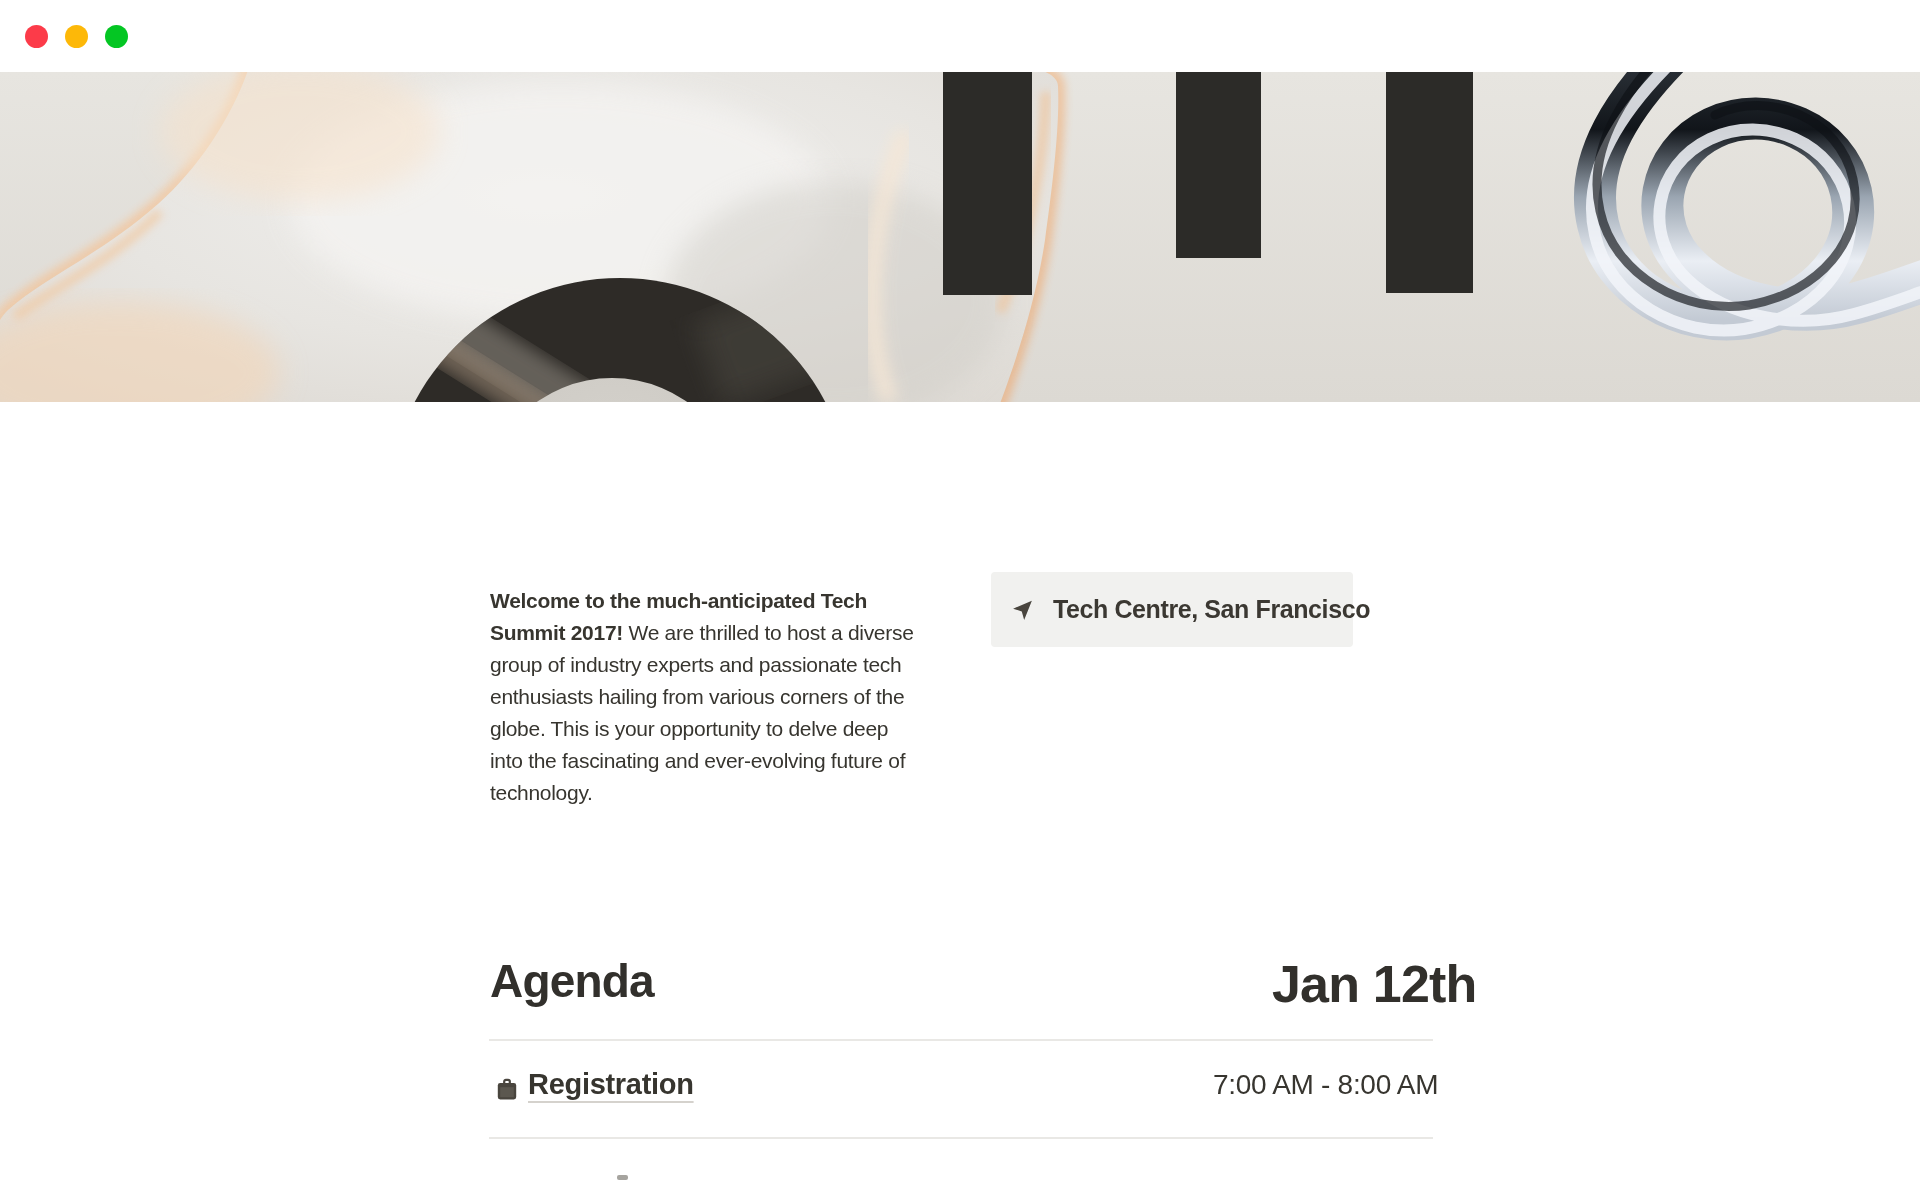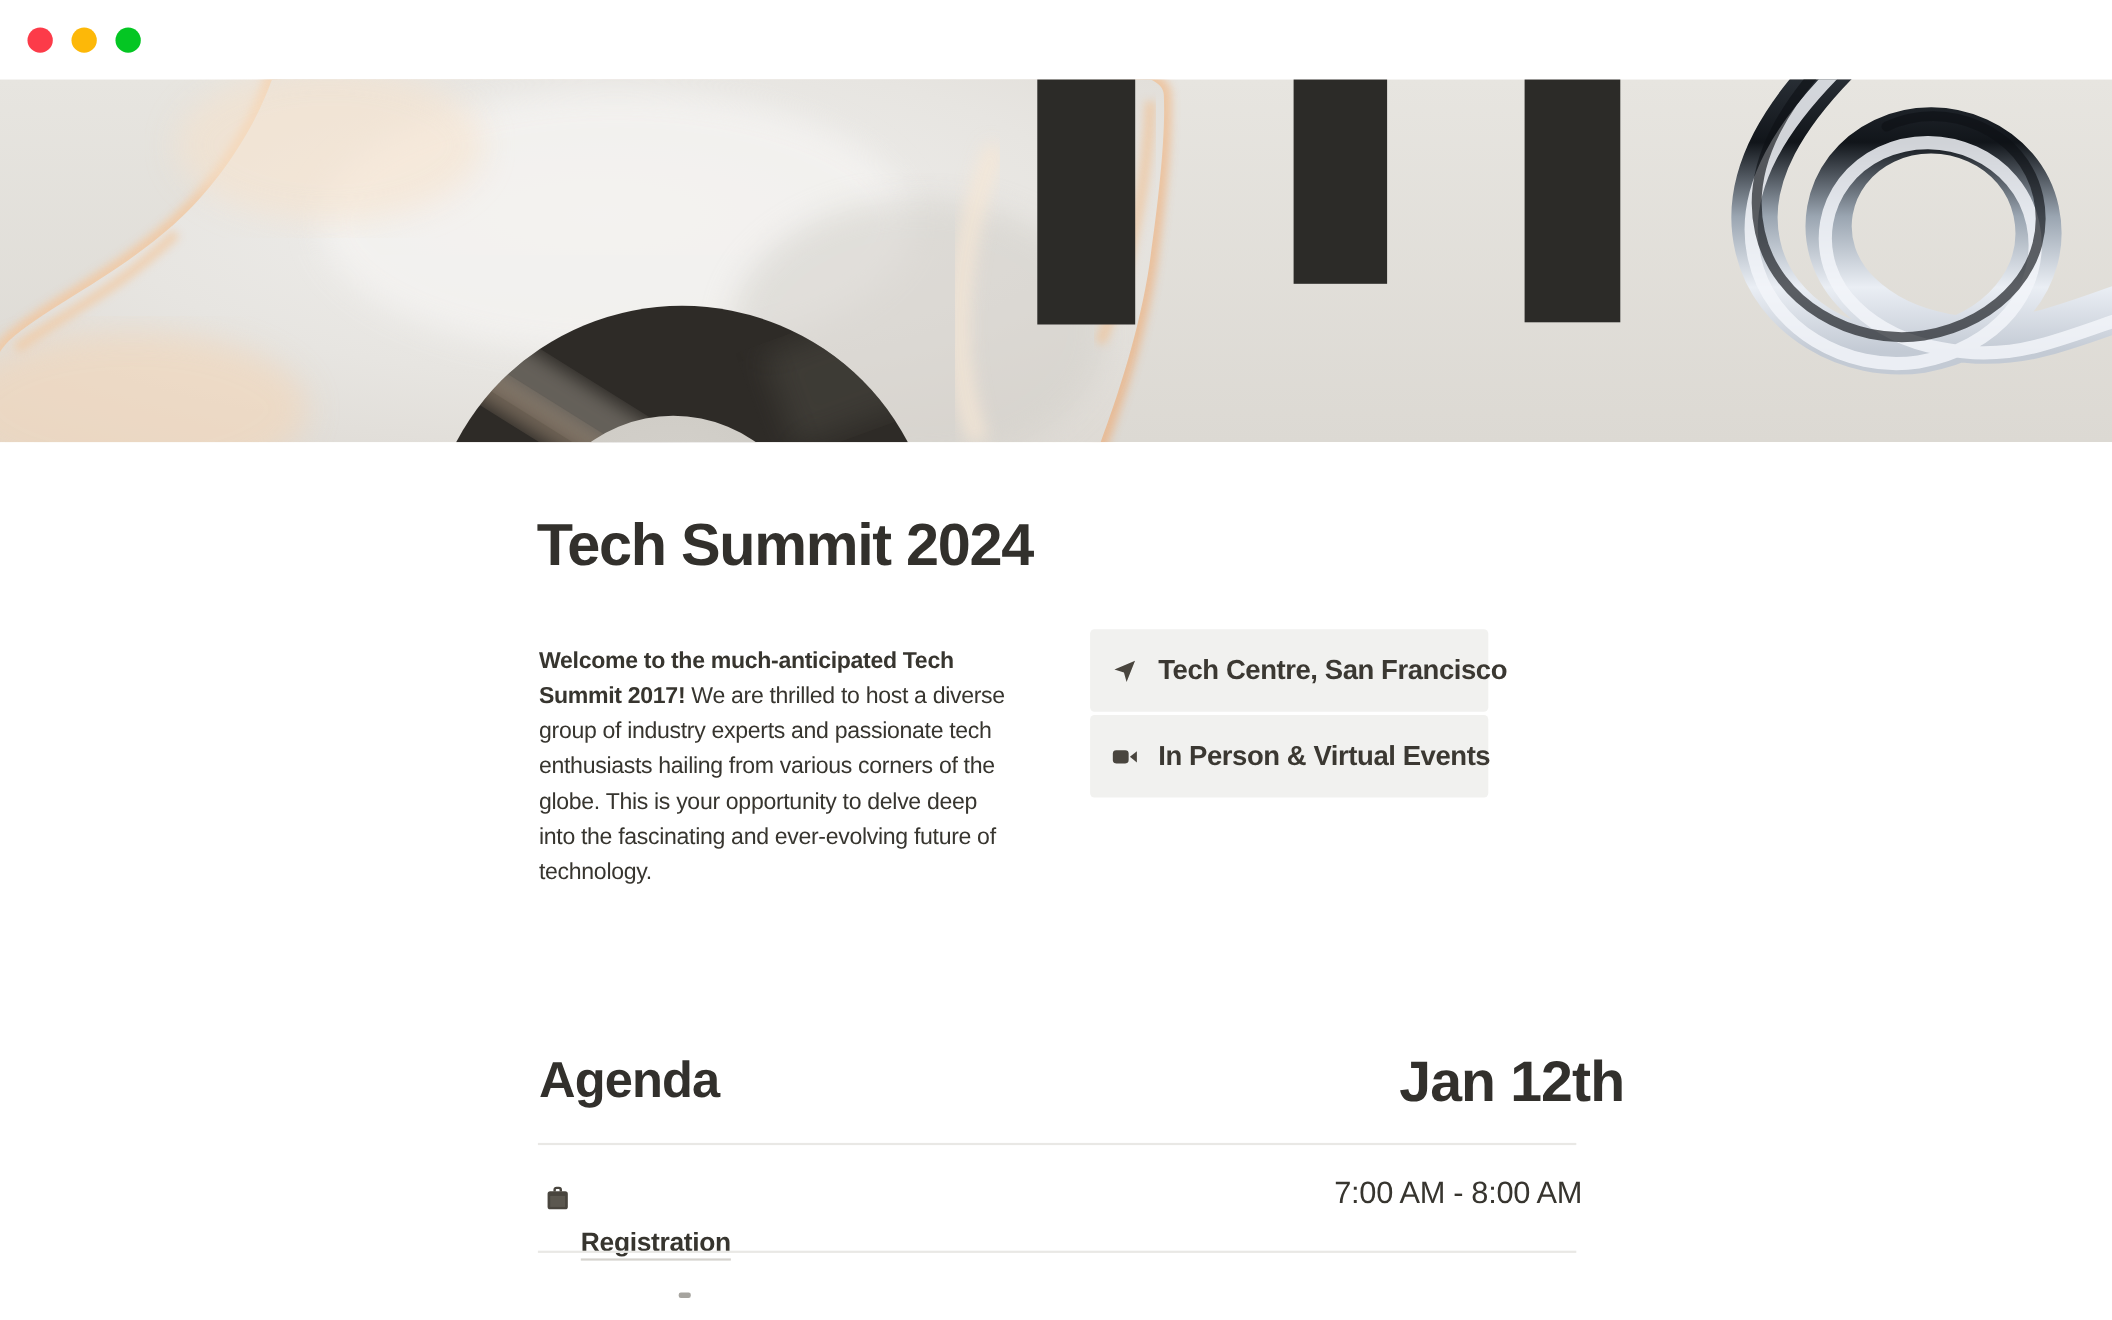--- a/index.html
+++ b/index.html
@@ -41,23 +41,23 @@
   }
   .agenda-date{
     position:absolute;left:1272px;top:954px;font-size:52px;font-weight:700;
     letter-spacing:-0.8px;color:#32302c;
   }
   .divider{position:absolute;left:489px;width:944px;height:2px;background:#e9e8e5;}
   .divider.d1{top:1039px;}
   .divider.d2{top:1137px;}
   .agenda-item-icon{position:absolute;left:495px;top:1077px;width:24px;height:26px;}
   .agenda-item-label{
-    position:absolute;left:528px;top:1068px;font-size:24px;font-weight:600;letter-spacing:-0.3px;
+    position:absolute;left:528px;top:1068px;font-size:29px;font-weight:600;letter-spacing:-0.3px;
     color:#37352f;text-decoration:underline;text-decoration-color:#d5d2cd;
-    text-decoration-thickness:2px;text-underline-offset:7px;cursor:pointer;margin-top:48px;
+    text-decoration-thickness:2px;text-underline-offset:7px;cursor:pointer;
   }
   .agenda-item-time{
     position:absolute;left:1213px;top:1069px;font-size:28px;font-weight:400;
     letter-spacing:-0.3px;color:#37352f;
   }
   .next-item-peek{
     position:absolute;left:617px;top:1175px;width:11px;height:5px;border-radius:2px;
     background:#97948e;opacity:.85;
   }
 </style>
@@ -146,45 +146,35 @@
       </g>
 
       <g fill="none" stroke-linecap="round">
         <path d="M 1700,-45 C 1618,28 1584,92 1598,152 C 1612,216 1682,256 1747,246 C 1817,234 1864,180 1851,120 C 1838,60 1768,30 1713,56 C 1658,82 1644,152 1690,196 C 1731,236 1802,246 1857,231 C 1898,220 1928,206 1965,196" stroke="url(#chrome)" stroke-width="42"></path>
         <path d="M 1700,-45 C 1618,28 1584,92 1598,152 C 1612,216 1682,256 1747,246 C 1817,234 1864,180 1851,120 C 1838,60 1768,30 1713,56 C 1658,82 1644,152 1690,196 C 1731,236 1802,246 1857,231 C 1898,220 1928,206 1965,196" stroke="#f2f5f9" stroke-width="12" opacity="0.85" transform="translate(-3,11)"></path>
         <path d="M 1700,-45 C 1618,28 1584,92 1598,152 C 1612,216 1682,256 1747,246 C 1817,234 1864,180 1851,120 C 1838,60 1768,30 1713,56" stroke="#0e1116" stroke-width="9" opacity="0.65" transform="translate(2,-13)"></path>
       </g>
     </svg>
   </div>
 
-  <h1 class="page-title">Tech Summit 2024</h1>
 
   <p class="intro"><b>Welcome to the much-anticipated Tech Summit 2017!</b><span> We are thrilled to host a diverse group of industry experts and passionate tech enthusiasts hailing from various corners of the globe. This is your opportunity to delve deep into the fascinating and ever-evolving future of technology.</span></p>
 
   <div class="cards">
 
     <div class="card">
       <span class="cicon">
         <svg width="25" height="25" viewBox="0 0 24 24">
             <path d="M21 3 L13.6 21.5 L11.3 13.4 L3 10.7 Z" fill="#49453e"></path>
           </svg>
       </span>
       <span class="clabel">Tech Centre, San Francisco</span>
     </div>
 
 
-    <div class="card">
-      <span class="cicon">
-        <svg width="25" height="25" viewBox="0 0 24 24">
-          <rect x="1.6" y="6.2" width="13.8" height="11.6" rx="3" fill="#49453e"></rect>
-          <path d="M22.6 7.1 v9.8 L16.5 12 Z" fill="#49453e"></path>
-        </svg>
-      </span>
-      <span class="clabel">In Person &amp; Virtual Events</span>
-    </div>
 
   </div>
 
   <div class="agenda-heading">Agenda</div>
   <div class="agenda-date">Jan 12th</div>
 
   <div class="divider d1"></div>
 
   <span class="agenda-item-icon">
     <svg width="24" height="26" viewBox="0 0 24 26">

